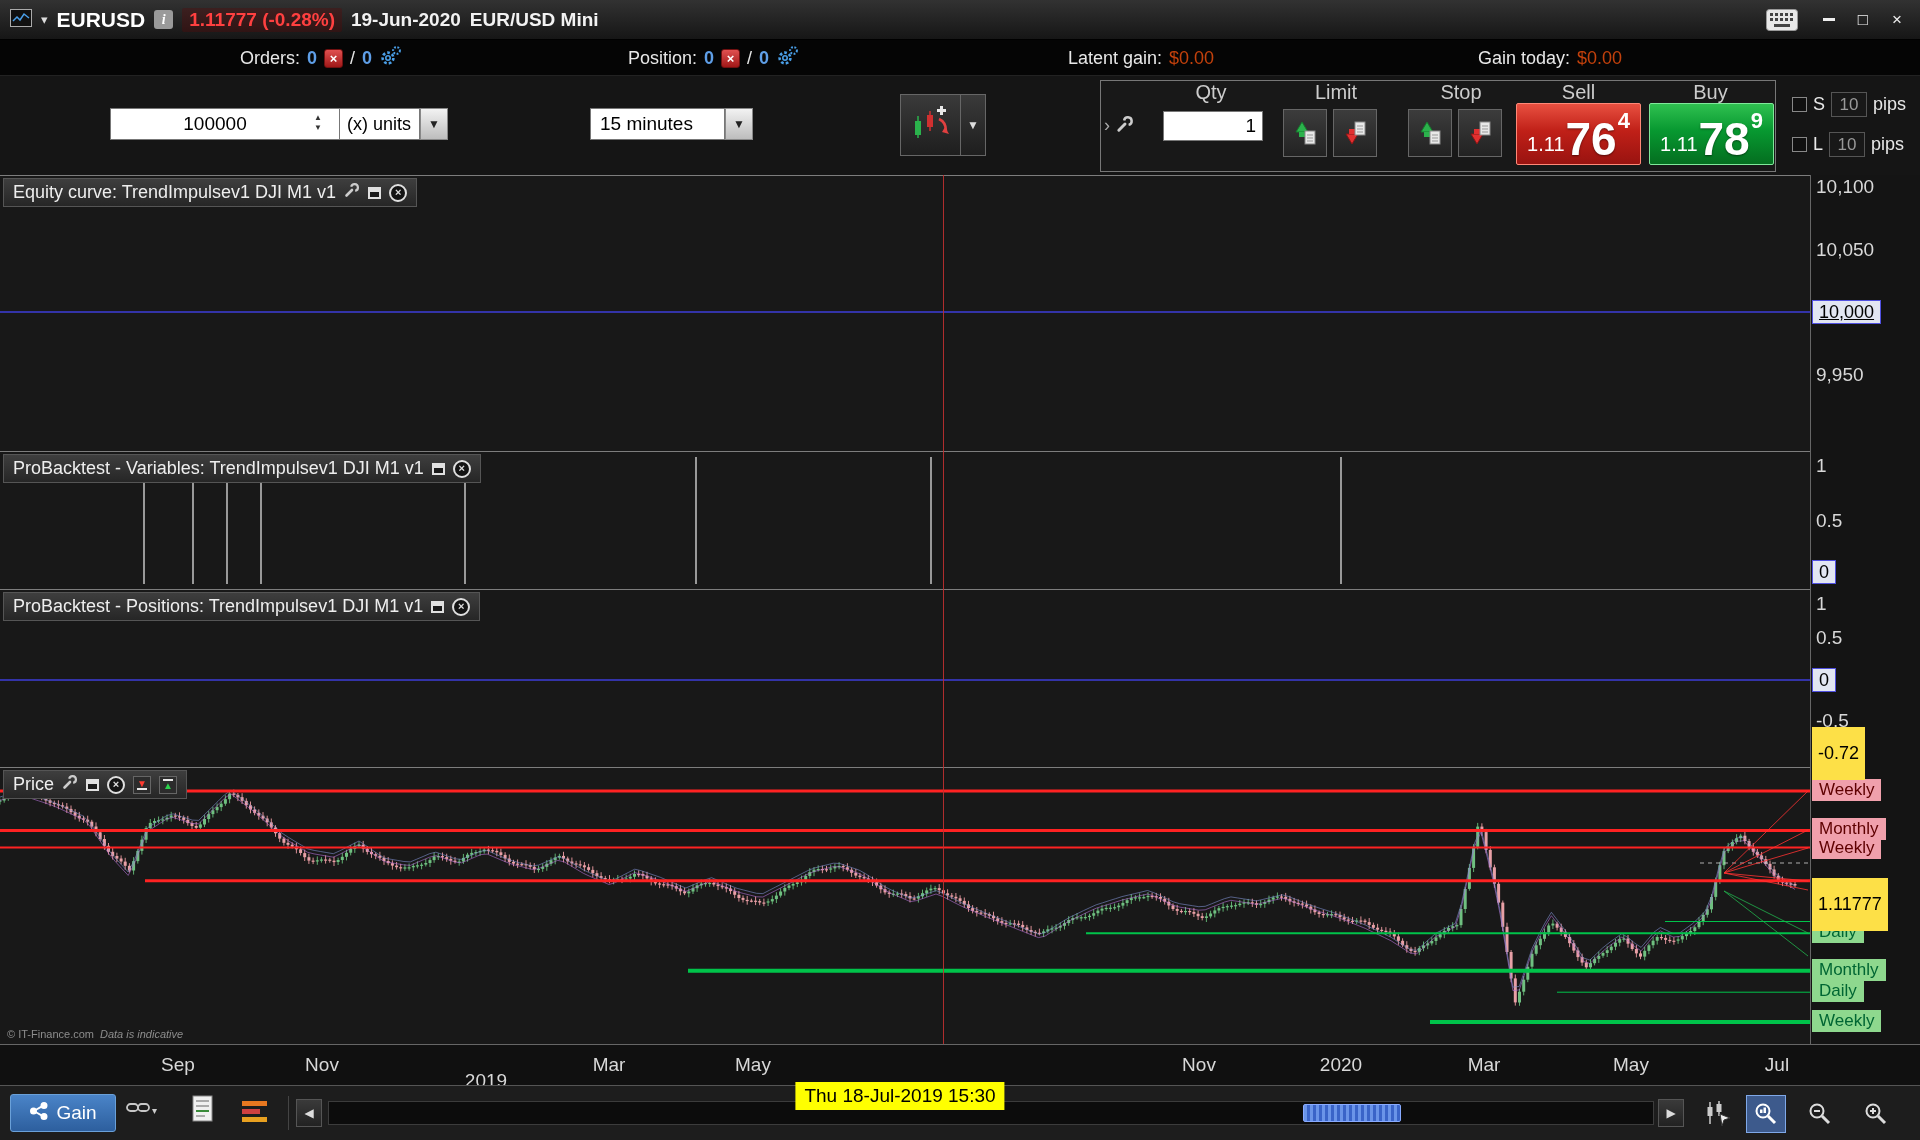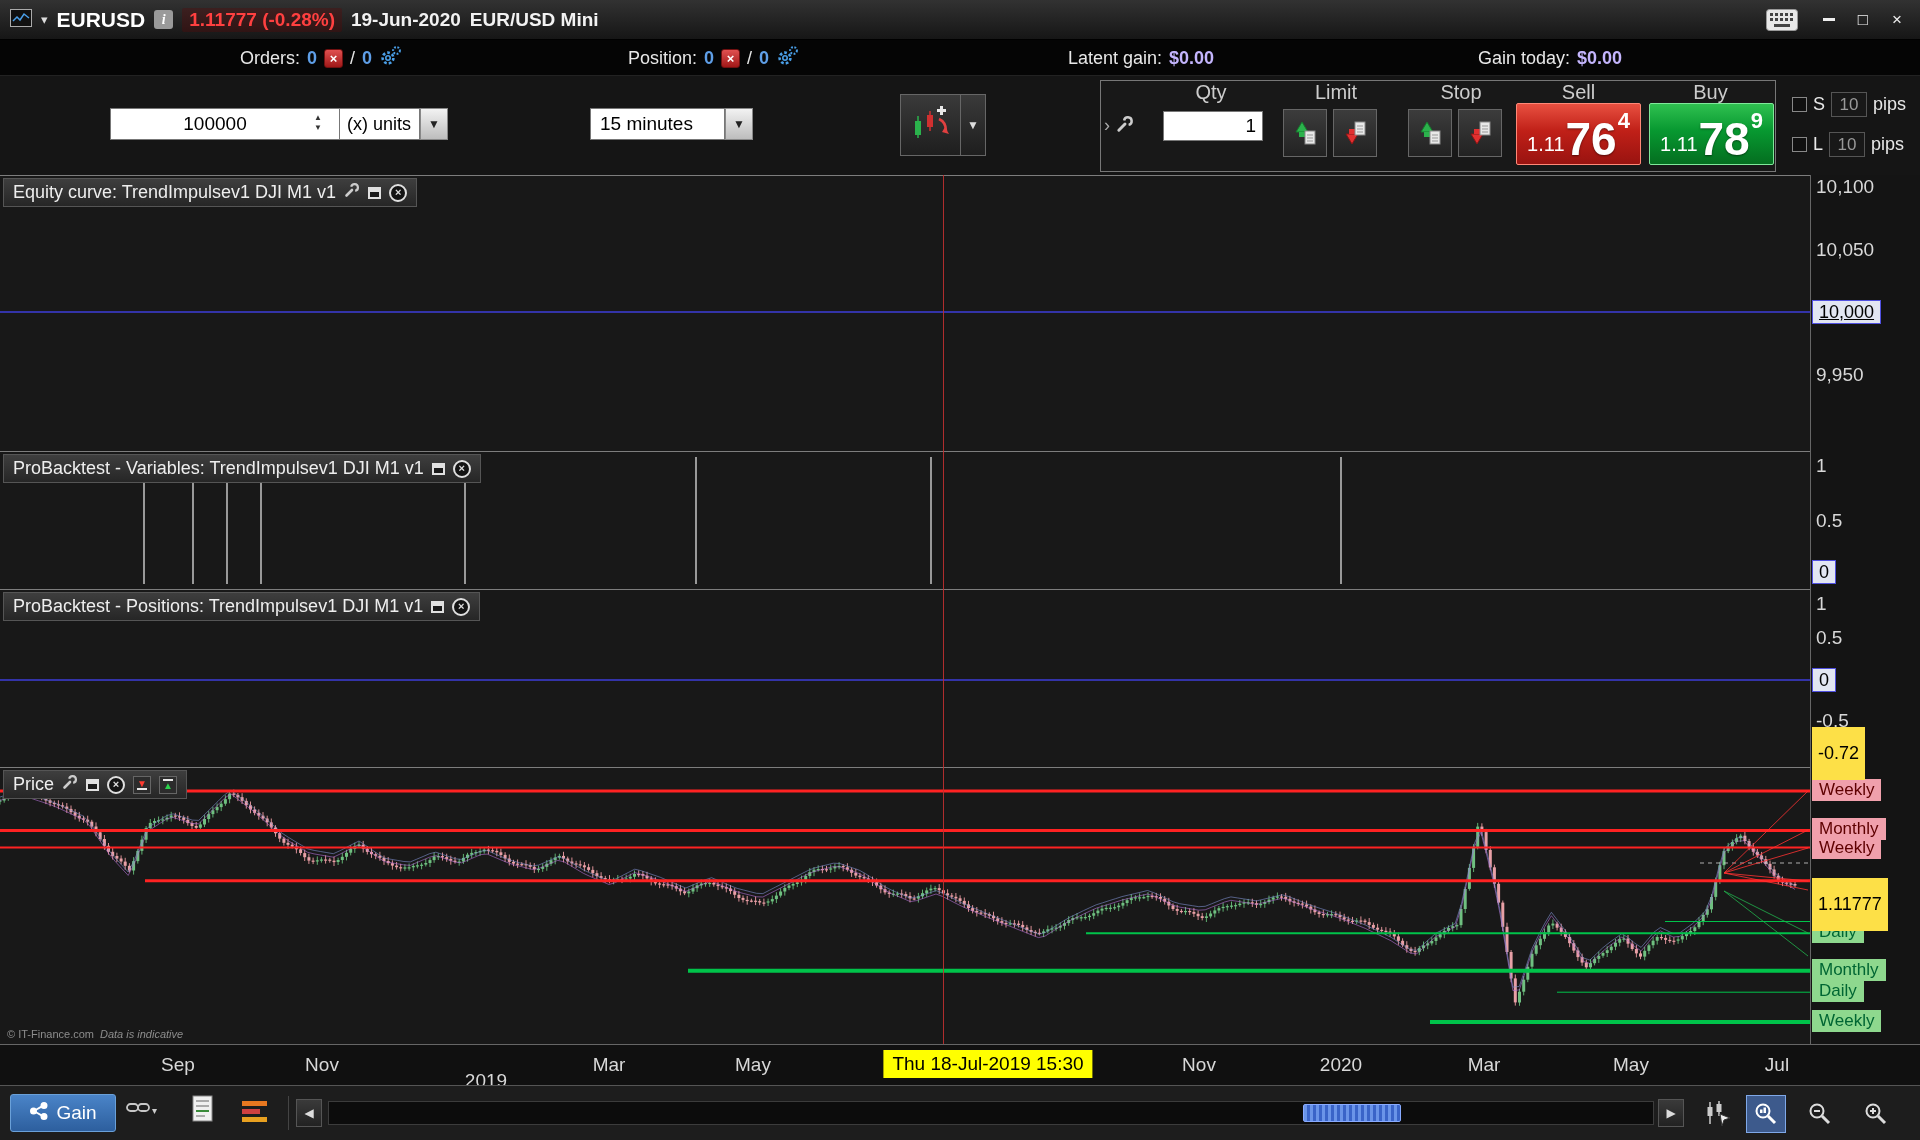--- a/index.html
+++ b/index.html
@@ -17,21 +17,21 @@
 .tb-date,.tb-instr{font-size:19px;font-weight:bold;color:#f2f2f2}
 .wbtn{width:26px;height:24px;display:inline-flex;align-items:center;justify-content:center;color:#eee;font-size:17px;cursor:default}
 .minbar{display:inline-block;width:12px;height:3px;background:#eee}
 .kb-wrap{margin-right:10px;display:inline-flex}
 
 
 #statusbar{position:absolute;left:0;top:40px;width:1920px;height:36px;background:#050505;border-bottom:1px solid #222}
 .sb-group{position:absolute;top:0;height:36px;display:flex;align-items:center;gap:7px;font-size:18px;color:#e8e8e8;white-space:nowrap}
 #sb-orders{left:240px}#sb-position{left:628px}#sb-latent{left:1068px}#sb-gain{left:1478px}
 .sb-num{color:#5f9fe8;font-weight:bold}
-.sb-money{color:#c4b5fd;font-weight:bold}
+.sb-money{color:#c2410c;font-weight:normal}
 .redx{width:19px;height:19px;background:linear-gradient(#e05050,#a01818);border:1px solid #701010;border-radius:3px;color:#fff;font-size:13px;font-weight:bold;display:inline-flex;align-items:center;justify-content:center;line-height:1}
 
 
 #toolbar{position:absolute;left:0;top:76px;width:1920px;height:99px;background:#151515}
 .winput{background:#fff;border:1px solid #777;color:#000;font-size:19px;padding:0 6px;height:32px}
 #qty-wrap{position:absolute;left:110px;top:32px;display:flex}
 #qty-input{width:230px;text-align:center;padding-right:26px}
 #qty-spin{position:absolute;left:204px;top:5px;display:flex;flex-direction:column;color:#333;font-size:8px;line-height:10px}
 #units-box{width:80px;height:32px;background:#fff;color:#000;font-size:18px;display:flex;align-items:center;padding:0 7px;border:1px solid #777;border-left:none;white-space:nowrap}
 .combo-arrow{width:28px;height:32px;background:linear-gradient(#f2f2f2,#bdbdbd);border:1px solid #888;display:flex;align-items:center;justify-content:center;color:#222;font-size:12px}
@@ -845,21 +845,21 @@
       <span class="xl" style="left: 178px;">Sep</span>
       <span class="xl" style="left: 322px;">Nov</span>
       <span class="xl" style="left: 486px; margin-top: 16px;">2019</span>
       <span class="xl" style="left: 609px;">Mar</span>
       <span class="xl" style="left: 753px;">May</span>
       <span class="xl" style="left: 1199px;">Nov</span>
       <span class="xl" style="left: 1341px;">2020</span>
       <span class="xl" style="left: 1484px;">Mar</span>
       <span class="xl" style="left: 1631px;">May</span>
       <span class="xl" style="left: 1777px;">Jul</span>
-      <div class="xlc" style="left: 988px;">Thu 18-Jul-2019 15:30</div>
+      <div class="xlc" style="left: 900px; margin-top: 32px;">Thu 18-Jul-2019 15:30</div>
     </div>
 
   <div id="bottombar">
     <div id="share-btn">
       <span><svg width="20" height="20" viewBox="0 0 20 20">
             <g stroke="#fff" stroke-width="1.8" fill="#fff">
               <circle cx="15" cy="4.5" r="2.6"></circle>
               <circle cx="4.5" cy="10" r="2.6"></circle>
               <circle cx="15" cy="15.5" r="2.6"></circle>
               <path d="M7 8.8 L12.5 5.6 M7 11.2 L12.5 14.4" fill="none"></path>

